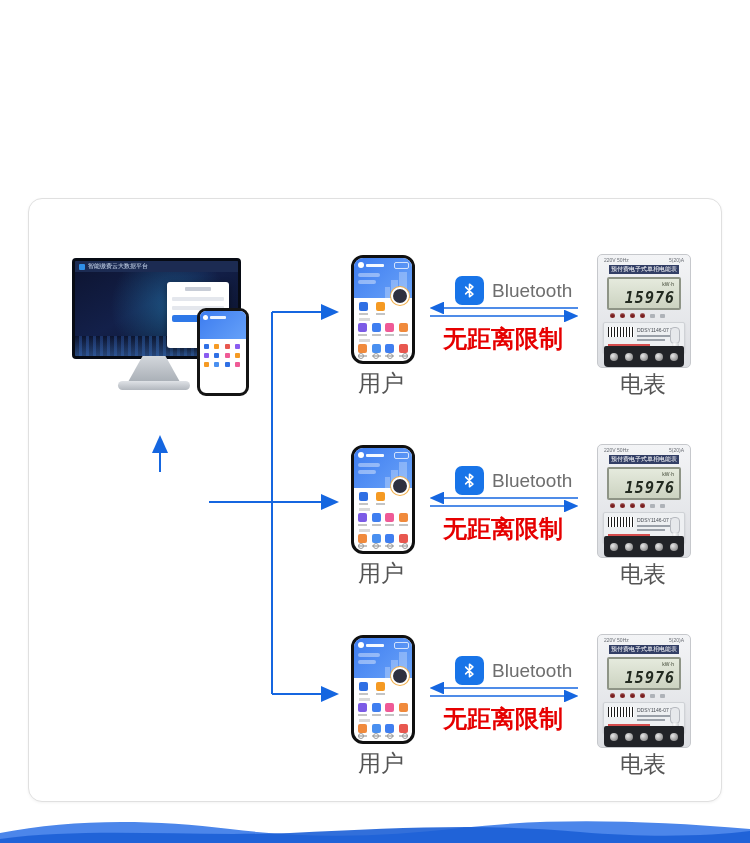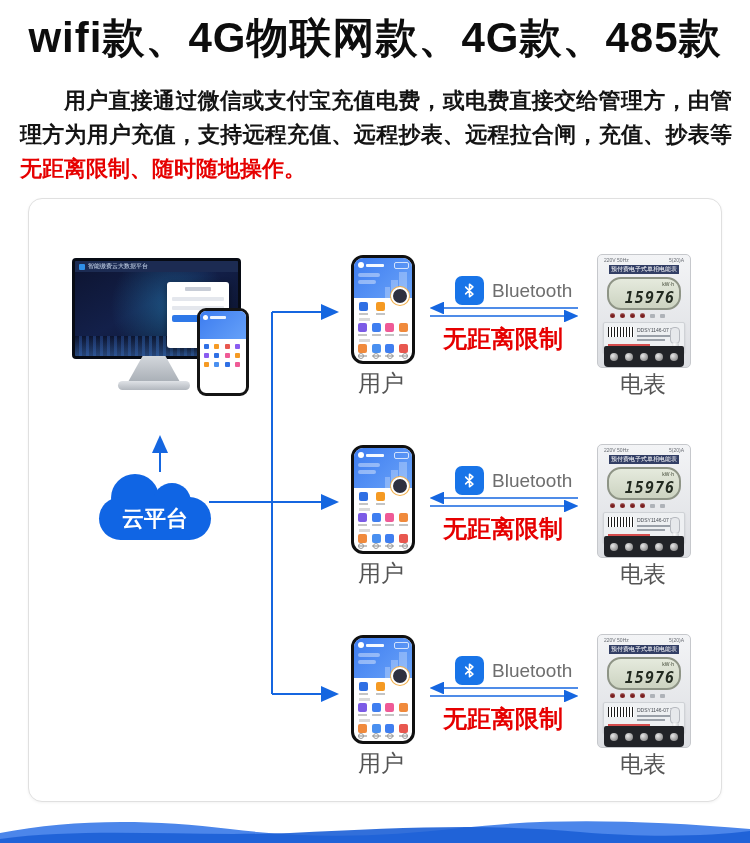--- a/index.html
+++ b/index.html
@@ -90,21 +90,21 @@
   .bt-tx{position:absolute;left:492px;top:280px;font-size:19px;color:#6e6e6e;}
   .range-label{position:absolute;left:428px;top:323px;width:150px;text-align:center;
       font-size:24px;font-weight:700;color:#e60000;}
   
   .meter{position:absolute;left:597px;top:254px;width:92px;height:112px;
       background:linear-gradient(180deg,#f3f4f6,#dcdee2);border:1px solid #c6c8cc;border-radius:5px;}
   .m-toprow{display:flex;justify-content:space-between;padding:3px 6px 0;font-size:5px;color:#6b6f76;line-height:1;}
   .m-title{margin:2px auto 0;width:70px;height:9px;background:#333f66;color:#fff;font-size:6px;
       display:flex;align-items:center;justify-content:center;white-space:nowrap;overflow:hidden;}
   .m-lcd{margin:3px auto 0;width:70px;height:29px;background:linear-gradient(180deg,#e5eadd,#ccd3c1);
-      border:2px solid #8e9486;border-radius:14px;position:relative;}
+      border:2px solid #8e9486;border-radius:2px;position:relative;}
   .m-lcd .val{position:absolute;right:4px;bottom:1px;font-family:"DejaVu Sans Mono",monospace;
       font-style:italic;font-weight:700;font-size:15px;color:#222a20;letter-spacing:1px;}
   .m-lcd .unit{position:absolute;right:5px;top:2px;font-size:5px;color:#39412f;}
   .m-btns{display:flex;gap:5px;align-items:center;padding:3px 0 0 12px;}
   .m-btns i{width:5px;height:5px;border-radius:50%;background:#7c2020;box-shadow:inset 0 1px 1px rgba(255,255,255,.35);}
   .m-btns .sq{width:5px;height:4px;border-radius:1px;background:#aeb2b8;}
   .m-panel{margin:4px auto 0;width:80px;height:29px;background:#eef0f2;border:1px solid #cfd2d6;
       border-radius:2px;position:relative;box-shadow:0 1px 2px rgba(0,0,0,.12);}
   .m-barcode{position:absolute;left:4px;top:4px;width:26px;height:10px;
       background:repeating-linear-gradient(90deg,#1c1c1c 0 1px,#fff 1px 3px);}
@@ -122,23 +122,21 @@
   .meter-label{position:absolute;left:597px;top:369px;width:92px;text-align:center;
       font-size:23px;color:#555;}
   
   .wave{position:absolute;left:0;bottom:0;width:750px;height:28px;}
 </style>
 </head>
 <body>
 
 <div class="page">
 
-  <h1 class="title">wifi款、4G物联网款、4G款、485款</h1>
-
-  <p class="intro"><span>用户直接通过微信或支付宝充值电费，或电费直接交给管理方，由管理方为用户充值，支持远程充值、远程抄表、远程拉合闸，充值、抄表等</span><span class="hl">无距离限制、随时随地操作。</span></p>
+
 
   <div class="board"></div>
 
   <svg class="net" width="750" height="843" viewBox="0 0 750 843">
     <defs>
       <marker id="ah" markerWidth="9" markerHeight="8" refX="7.5" refY="4" orient="auto">
         <path d="M0 0 L9 4 L0 8 Z" fill="#1566e0"></path>
       </marker>
     </defs>
     <g stroke="#1566e0" stroke-width="2" fill="none">
@@ -185,26 +183,20 @@
         <i style="--c:#2f6fe4"></i>
         <i style="--c:#ef5a96"></i>
         <i style="--c:#f59a23"></i>
       <i style="--c:#f59a23"></i>
         <i style="--c:#4a90f0"></i>
         <i style="--c:#2f6fe4"></i>
         <i style="--c:#ef5a96"></i>
     </div>
   </div>
 
-  <div class="cloud">
-    <span class="c1"></span>
-    <span class="c2"></span>
-    <span class="cb"></span>
-    <span class="txt">云平台</span>
-  </div>
 
   <div class="crow" style="transform:translateY(0)">
     <div class="phone">
       <div class="ph-head">
         <span class="ph-user">
             <i class="ph-ava"></i>
             <b class="ph-uline"></b>
           </span>
         <span class="ph-status"></span>
         <span class="ph-pill"></span>

